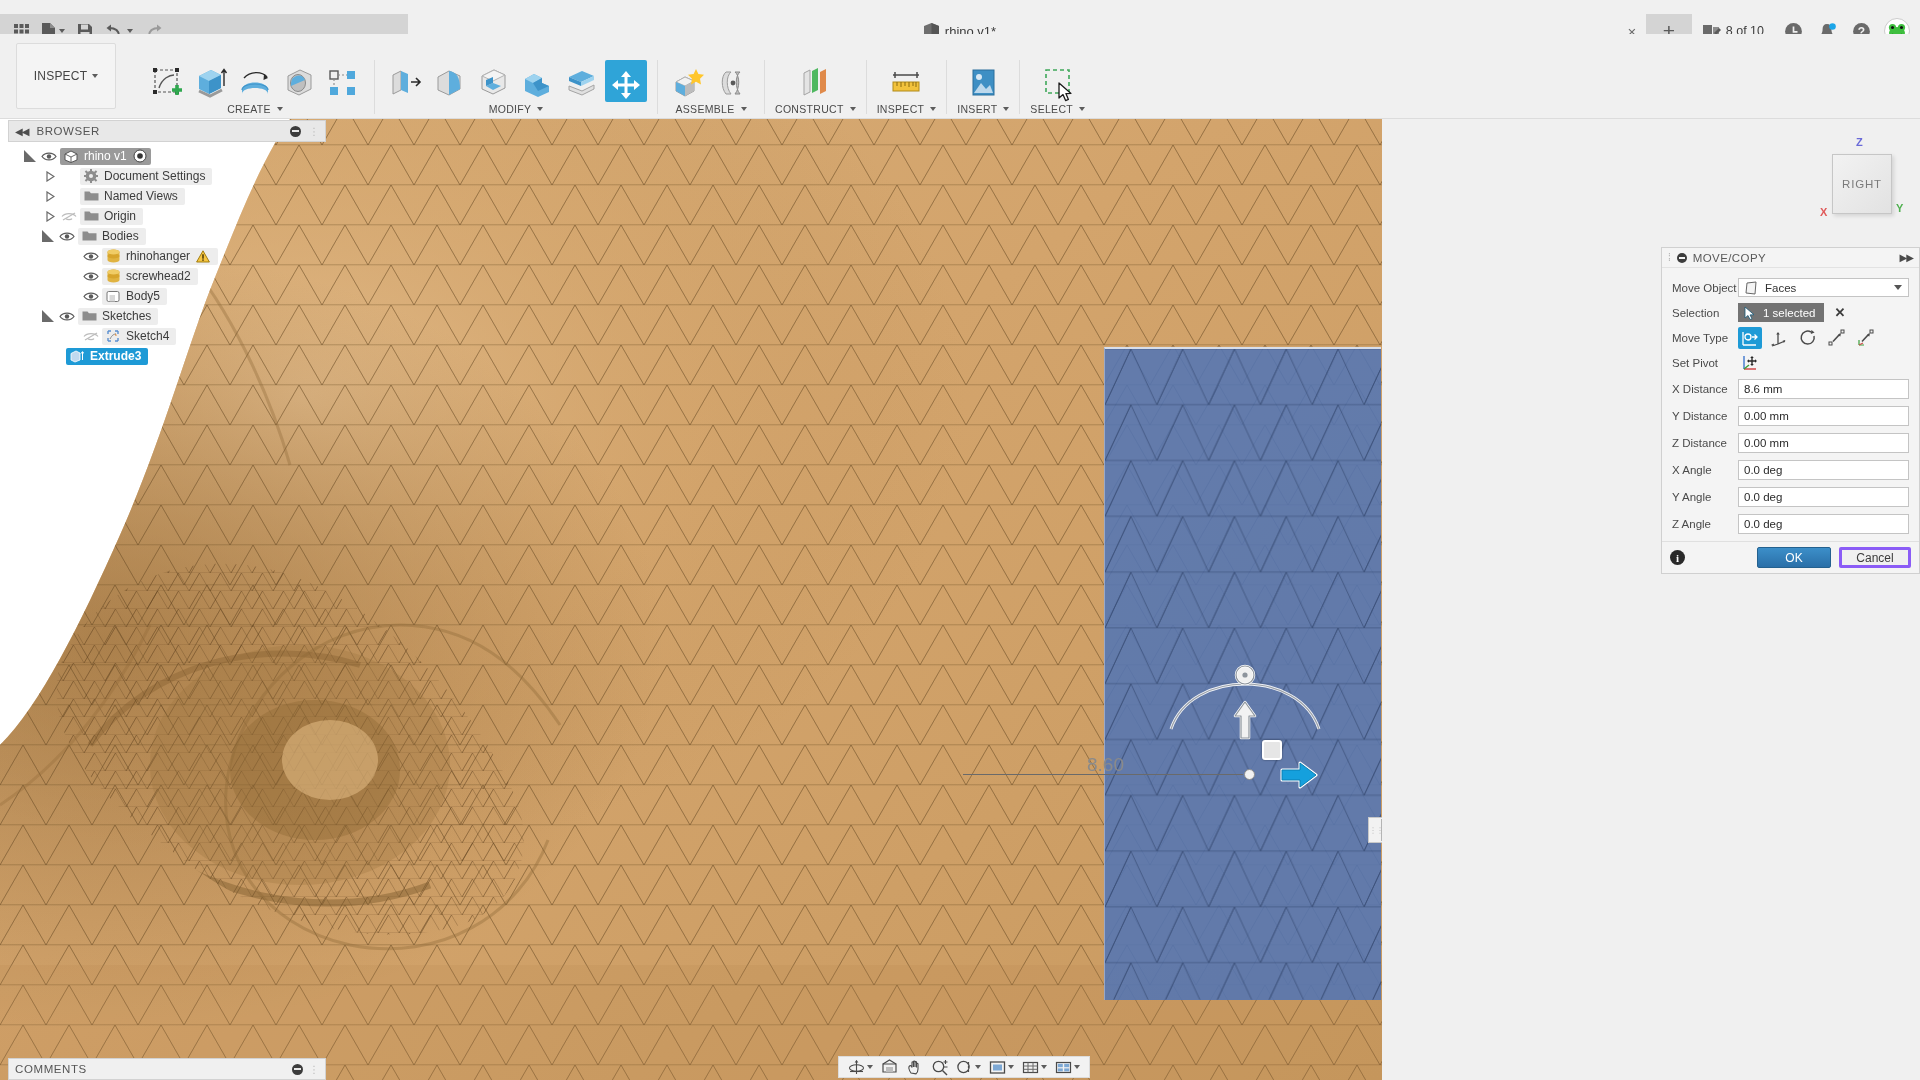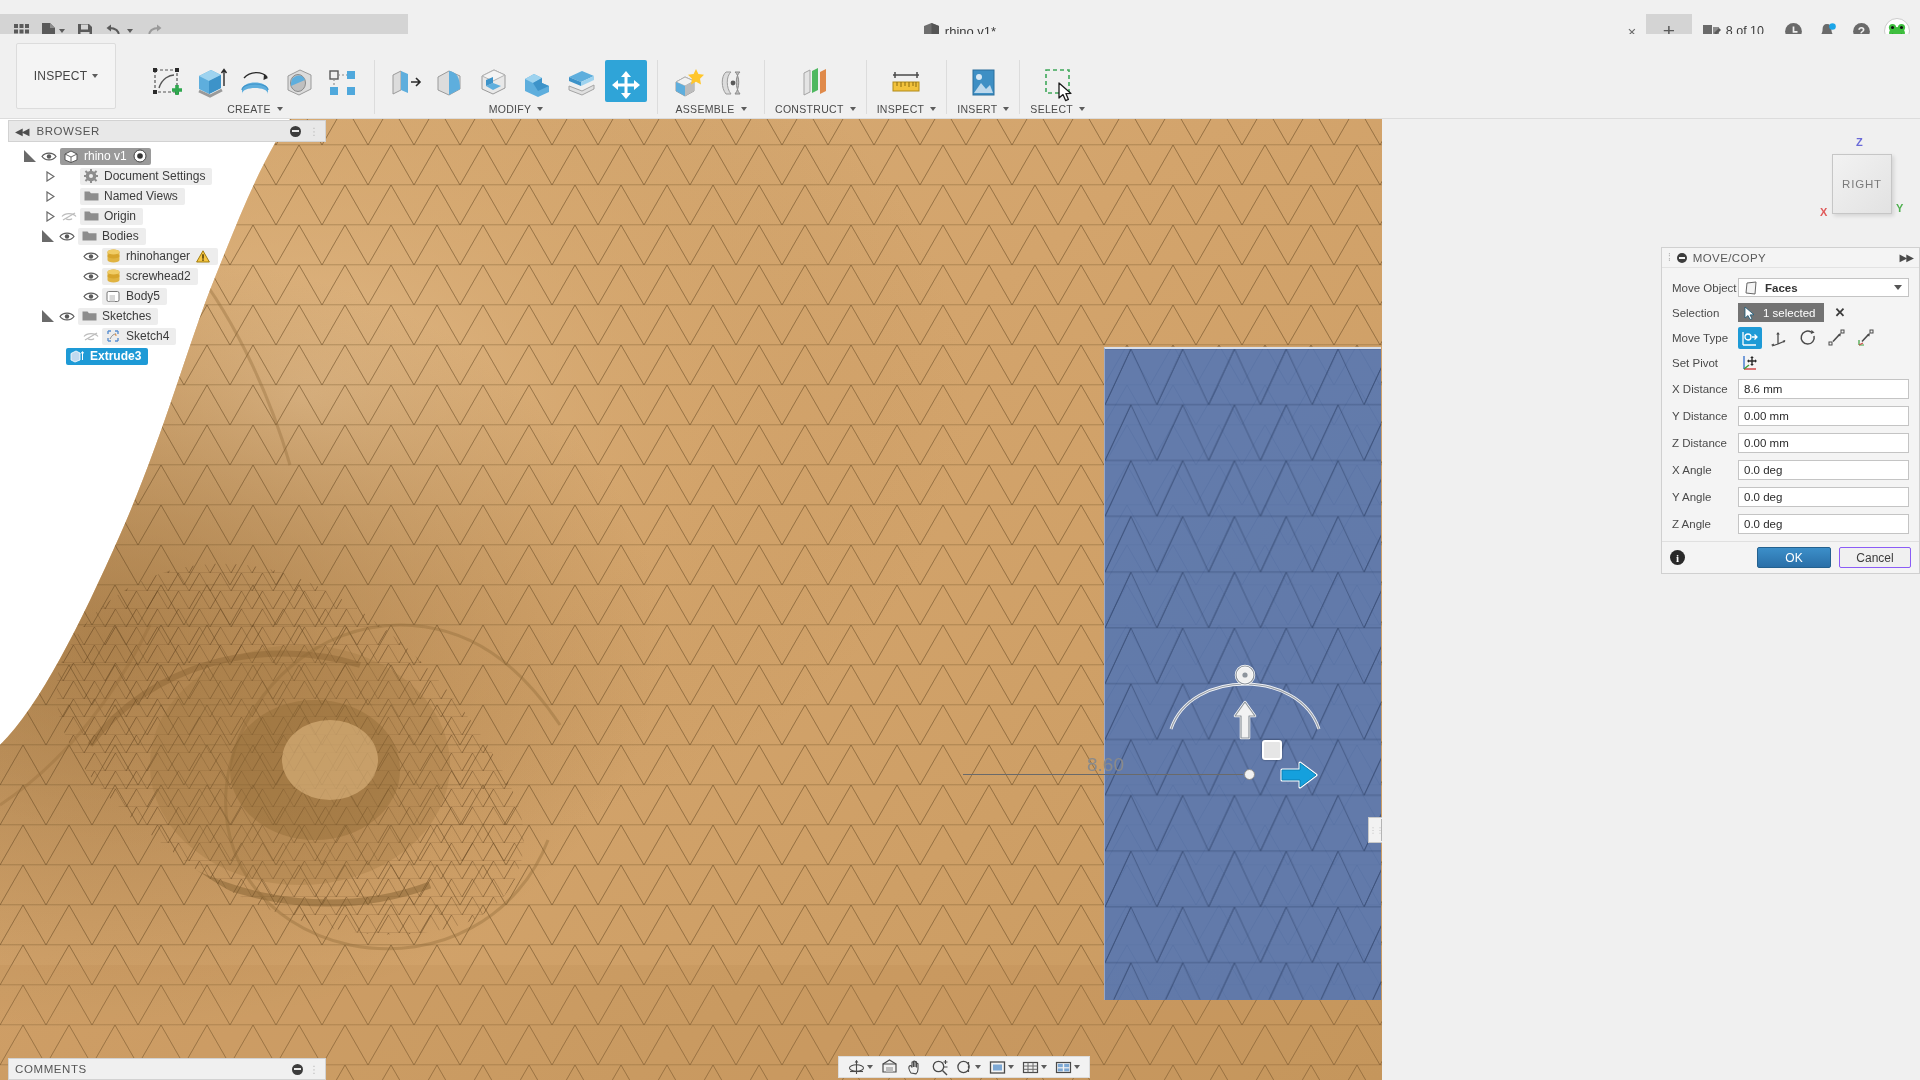--- a/index.html
+++ b/index.html
@@ -178,21 +178,21 @@
   #dialog-head .mdot2:after{content:"";position:absolute;left:2px;top:4px;width:6px;height:2px;background:#f4f4f4;}
   #dialog-head .dtitle{font-size:11.5px;color:#5a5a5a;letter-spacing:.4px;flex:1;}
   #dialog-head .fwd{color:#4a4a4a;font-size:10px;letter-spacing:-1px;cursor:pointer;}
   #dialog-body { padding:7px 0 4px 0; }
   .frow { display:flex; align-items:center; height:25px; padding:0 10px; }
   .flabel { width:66px; font-size:11.5px; color:#4a4a4a; }
   .fcombo {
     flex:1; height:19px; background:#fff; border:1px solid #c4c4c4;
     display:flex; align-items:center; gap:6px; padding:0 4px; cursor:pointer;
   }
-  .fcombo .ctext { flex:1; font-size:11.5px; color:#333;font-weight:bold;}
+  .fcombo .ctext { flex:1; font-size:11.5px; color:#333;}
   .fcombo .cv { width:0;height:0;border-left:4px solid transparent;border-right:4px solid transparent;
     border-top:5px solid #555; margin-right:2px;}
   .selbtn {
     height:19px; background:#737373; color:#fff; display:flex; align-items:center; gap:5px;
     padding:0 9px 0 4px; font-size:11.5px; cursor:pointer;
   }
   .xclear { margin-left:10px; color:#3c3c3c; font-size:13px; font-weight:bold; cursor:pointer;}
   .mtbtn { width:24px;height:22px;display:flex;align-items:center;justify-content:center;
     cursor:pointer;border-radius:2px; margin-right:5px;}
   .mtbtn.on { background:#1e9ad6; }
@@ -207,21 +207,21 @@
   }
   .infoi { width:15px;height:15px;border-radius:50%;background:#2a2a2a;color:#fff;
     font-size:11px;font-weight:bold;display:flex;align-items:center;justify-content:center;
     font-family:"Liberation Serif",serif; cursor:pointer;}
   .btn-ok {
     margin-left:auto; width:74px; height:21px; background:linear-gradient(#3c8fc9,#2a6fa8);
     border:1px solid #24618f; color:#fff; font-size:12px; display:flex;
     align-items:center; justify-content:center; cursor:pointer; border-radius:2px;
   }
   .btn-cancel {
-    width:72px;height:21px;background:#f0f0f0;border:1px solid #8b5cf6;color:#3c3c3c;
+    width:72px;height:21px;background:#f0f0f0;border:3px solid #8b5cf6;color:#3c3c3c;
     font-size:12px;display:flex;align-items:center;justify-content:center;cursor:pointer;border-radius:2px;
   }
 
   
   #comments {
     position:absolute; left:8px; bottom:0; width:318px; height:22px;
     background:#f0f0f0; border:1px solid #d2d2d2; display:flex; align-items:center;
     padding:0 6px; gap:6px;
   }
   #comments .title{font-size:11.5px;color:#555;letter-spacing:.6px;flex:1;}

